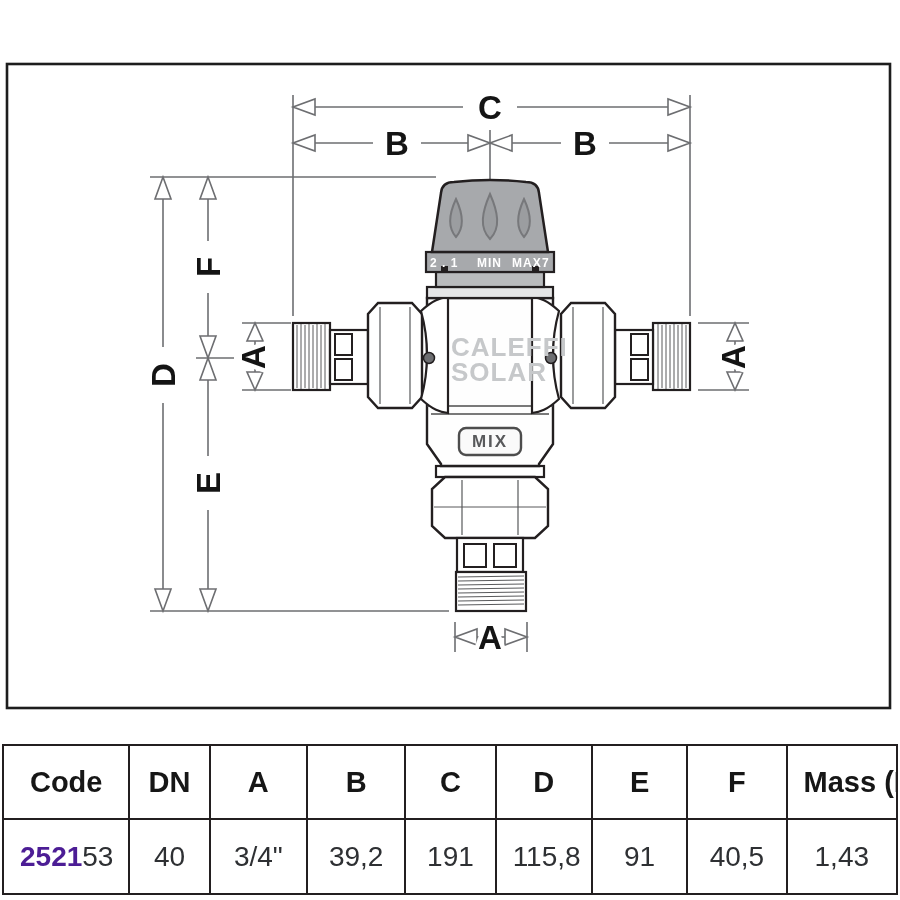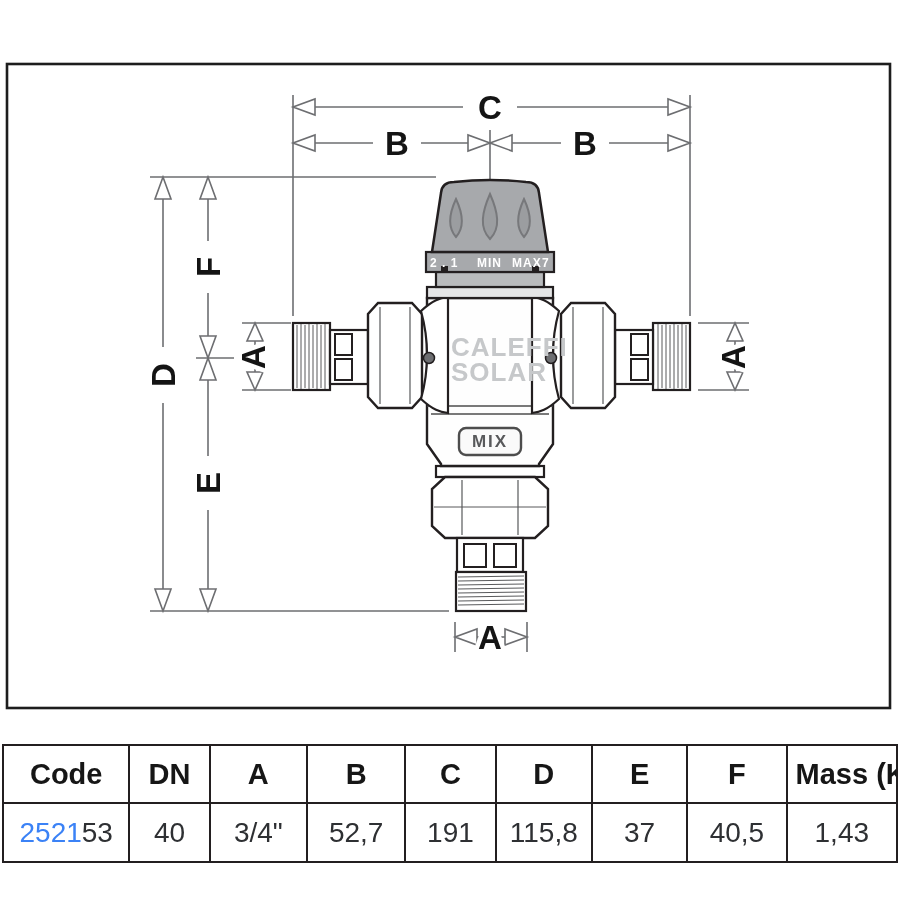--- a/index.html
+++ b/index.html
@@ -4,25 +4,25 @@
 <style>
   html,body{margin:0;padding:0;background:#fff;}
   .page{position:relative;width:900px;height:900px;background:#fff;font-family:"Liberation Sans",sans-serif;overflow:hidden;}
   .frame{position:absolute;left:0;top:0;width:900px;height:745px;}
   svg text{font-family:"Liberation Sans",sans-serif;}
   .dim-label{font-size:33px;font-weight:bold;fill:#141414;stroke:#ffffff;stroke-width:9px;paint-order:stroke;stroke-linejoin:round;}
   .knob-scale{font-size:12px;font-weight:bold;fill:#ffffff;letter-spacing:1px;}
   .logo-text{font-size:26px;font-weight:bold;fill:#c6c8ca;letter-spacing:1px;}
   .mix-text{font-size:17px;font-weight:bold;fill:#58595b;letter-spacing:2px;}
   .spec-table{position:absolute;left:2px;top:744px;width:896px;border-collapse:collapse;table-layout:fixed;}
-  .spec-table td{border:2.5px solid #231f20;text-align:center;vertical-align:middle;padding:8px;overflow:hidden;white-space:nowrap;}
+  .spec-table td{border:2.5px solid #231f20;text-align:center;vertical-align:middle;padding:16px;overflow:hidden;white-space:nowrap;}
   .spec-table tr.hdr td{height:40px;font-weight:bold;font-size:29px;color:#161616;}
   .spec-table tr.val td{height:41px;font-size:28px;color:#2e3033;}
   .spec-table td.mass-hdr{font-size:20px;}
-  .code-bold{font-weight:normal;color:#3b82f6;margin-top:47px;}
+  .code-bold{font-weight:bold;color:#4c1d95;margin-top:47px;}
 </style>
 </head>
 <body>
 
 <div class="page">
 
   <div class="frame">
   <svg width="900" height="745" viewBox="0 0 900 745">
 
     <rect x="7" y="64" width="883" height="644" fill="none" stroke="#1d1d1d" stroke-width="2.6"></rect>
@@ -218,23 +218,23 @@
       <td>C</td>
       <td>D</td>
       <td>E</td>
       <td>F</td>
       <td class="mass-hdr">Mass (Kg)</td>
     </tr>
     <tr class="val">
       <td><span class="code-bold">2521</span><span>53</span></td>
       <td>40</td>
       <td>3/4"</td>
-      <td>52,7</td>
+      <td>39,2</td>
       <td>191</td>
       <td>115,8</td>
-      <td>37</td>
+      <td>91</td>
       <td>40,5</td>
       <td>1,43</td>
     </tr>
   </tbody>
     </table>
 
 </div>
 
 </body></html>

